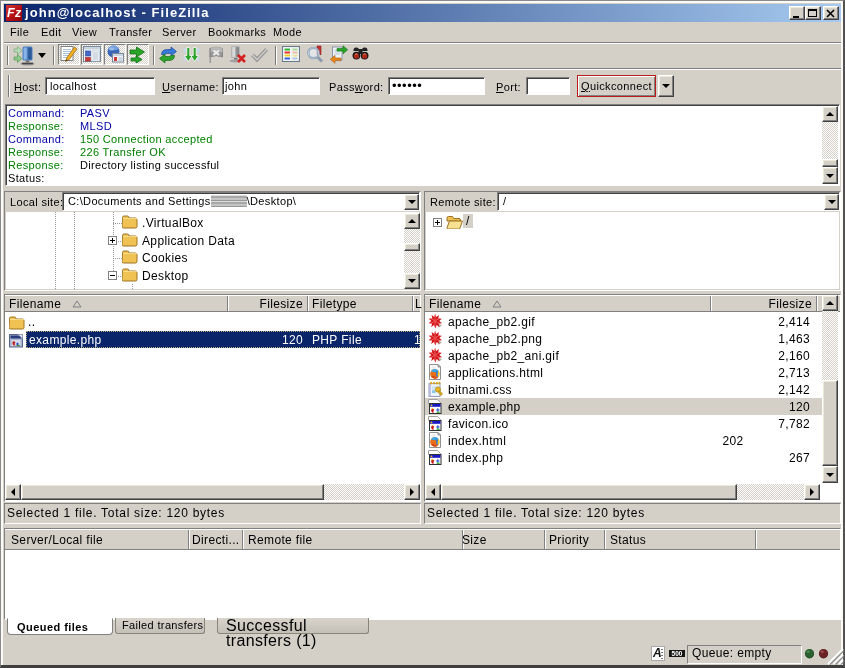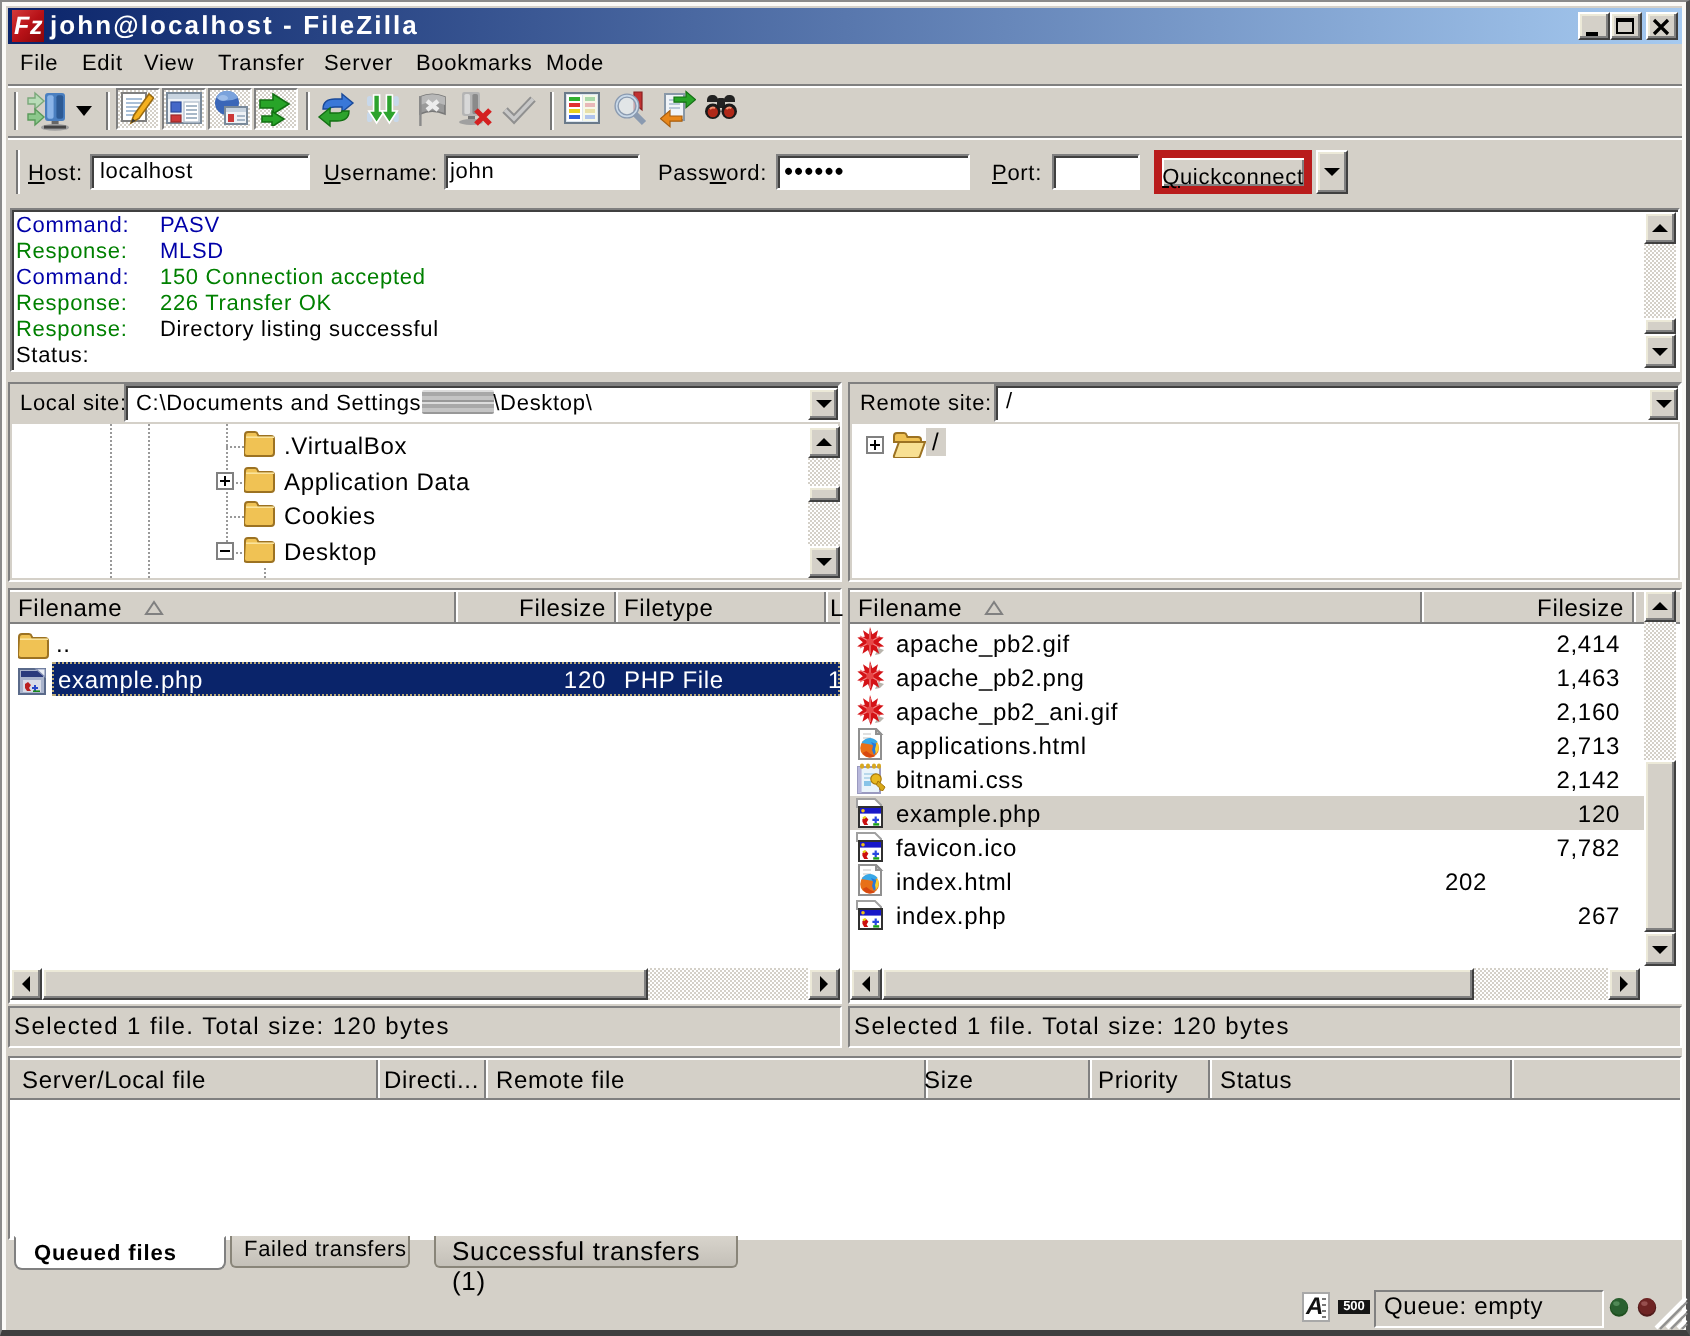--- a/index.html
+++ b/index.html
@@ -201,21 +201,21 @@
 <div class="ab" style="left:162px;top:81px"><u>U</u>sername:</div>
 <div class="ab sunken2" style="left:222px;top:77px;width:98px;height:18px">
     <div class="ab" style="left:2px;top:2px">john</div>
   </div>
 <div class="ab" style="left:329px;top:81px">Pass<u>w</u>ord:</div>
 <div class="ab sunken2" style="left:388px;top:77px;width:97px;height:18px">
     <div class="ab" style="left:3px;top:0px;font-size:13px;letter-spacing:0.5px">••••••</div>
   </div>
 <div class="ab" style="left:496px;top:81px"><u>P</u>ort:</div>
 <div class="ab sunken2" style="left:526px;top:77px;width:44px;height:18px"></div>
-<div class="ab" style="left:577px;top:75px;width:79px;height:22px;border:4px solid #b91c1c;background:#d4d0c8;box-shadow:inset 1px 1px 0 #fff,inset -1px -1px 0 #808080;text-align:center;line-height:21px"><u>Q</u>uickconnect</div>
+<div class="ab" style="left:577px;top:75px;width:79px;height:22px;border:1px solid #b91c1c;background:#d4d0c8;box-shadow:inset 1px 1px 0 #fff,inset -1px -1px 0 #808080;text-align:center;line-height:21px"><u>Q</u>uickconnect</div>
 <div class="ab raised sbbtn" style="left:658px;top:75px;width:16px;height:22px">
     <div class="tri-dn"></div>
   </div>
 
 <div class="ab sunken2" style="left:5px;top:104px;width:835px;height:82px"></div>
 <div class="ab" style="left:7px;top:106px;width:815px;height:78px;background:#fff"></div>
 <div class="ab" style="left:8px;top:107px;width:72px;line-height:13.1px;color:#0000a8;white-space:pre">Command:
 <span style="color:#008000">Response:
 </span>Command:
 <span style="color:#008000">Response:
@@ -502,21 +502,21 @@
 <div class="hdrline" style="left:755px;top:530px;height:19px"></div>
 <div class="ab f12" style="left:11px;top:533px">Server/Local file</div>
 <div class="ab f12" style="left:192px;top:533px">Directi...</div>
 <div class="ab f12" style="left:248px;top:533px">Remote file</div>
 <div class="ab f12" style="left:462px;top:533px;width:77px;text-align:left">Size</div>
 <div class="ab f12" style="left:549px;top:533px">Priority</div>
 <div class="ab f12" style="left:610px;top:533px">Status</div>
 
 <div class="ab" style="left:7px;top:618px;width:106px;height:17px;background:#fff;border:1px solid #808080;border-top:1px solid #fff;border-radius:0 0 4px 4px;font-weight:bold;font-size:11px;letter-spacing:0.45px;line-height:16px;padding-left:9px">Queued files</div>
 <div class="ab" style="left:115px;top:618px;width:90px;height:16px;background:linear-gradient(#d8d4cc,#c4c0b8);border:1px solid #898579;border-top:none;border-radius:0 0 3px 3px;font-size:11px;line-height:15px;padding-left:6px">Failed transfers</div>
-<div class="ab" style="left:217px;top:618px;width:152px;height:16px;background:linear-gradient(#d8d4cc,#c4c0b8);border:1px solid #898579;border-top:none;border-radius:0 0 3px 3px;font-size:13px;line-height:15px;padding-left:8px">Successful transfers (1)</div>
+<div class="ab" style="left:217px;top:618px;width:152px;height:16px;background:linear-gradient(#d8d4cc,#c4c0b8);border:1px solid #898579;border-top:none;border-radius:0 0 3px 3px;font-size:16px;line-height:15px;padding-left:8px">Successful transfers (1)</div>
 
 <div class="ab" style="left:651px;top:646px;width:14px;height:15px;background:#fff;border:1px solid #a8a8a8">
     <div class="ab" style="left:1px;top:-1px;font-style:italic;font-weight:bold;font-size:12px;color:#111">A</div>
     <div class="ab" style="left:9px;top:2px;width:2px;height:10px;background:repeating-linear-gradient(to bottom,#777 0 1px,transparent 1px 3px)"></div>
   </div>
 <div class="ab" style="left:669px;top:650px;width:16px;height:7px;background:#151515;color:#fff;font-size:6.5px;line-height:7px;text-align:center;letter-spacing:0px;font-weight:bold">500</div>
 <div class="ab sunken1" style="left:687px;top:645px;width:115px;height:19px;background:#d4d0c8"></div>
 <div class="ab f12" style="left:692px;top:646px">Queue: empty</div>
 <svg class="ab" style="left:804px;top:648px" width="11" height="11">
     <circle cx="5.5" cy="5.8" r="4.6" fill="#1f4f1f"></circle>

